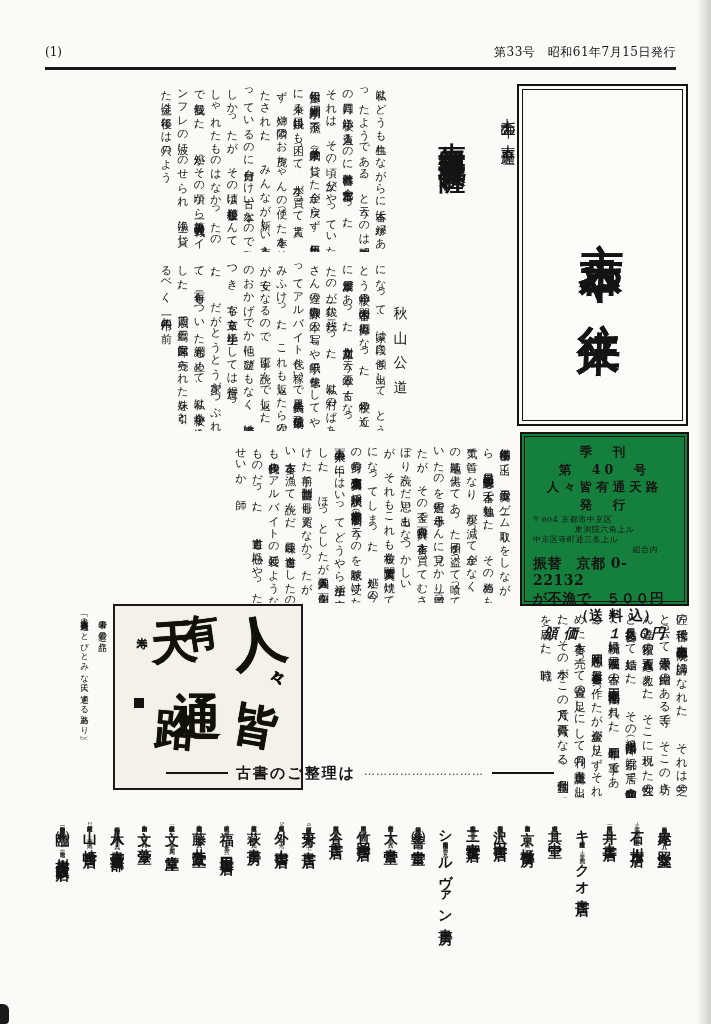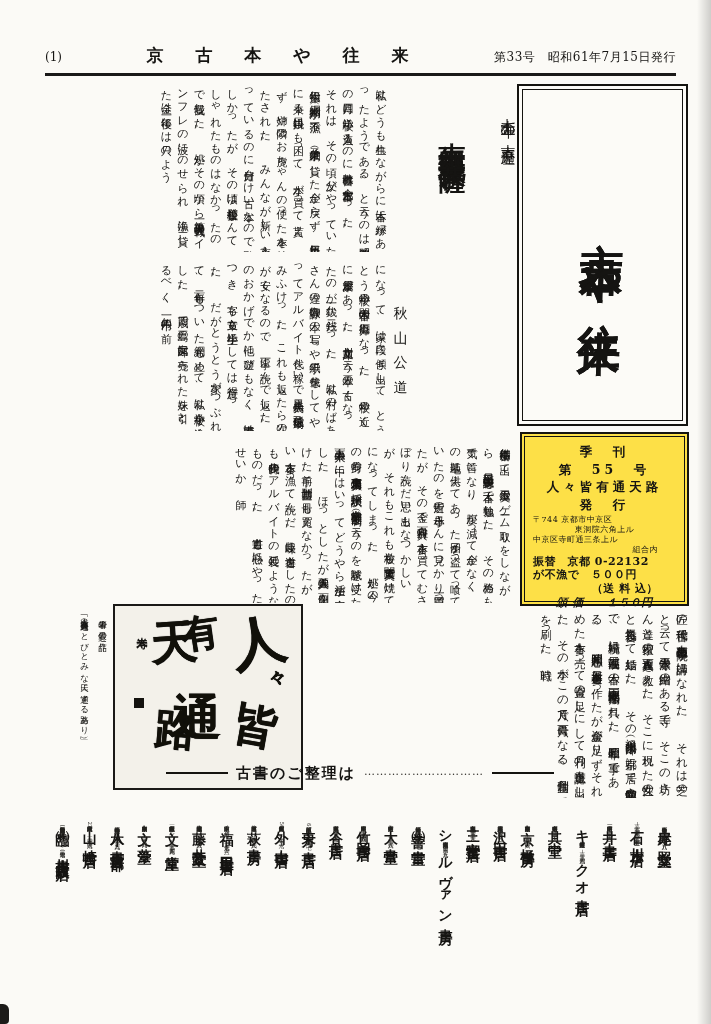--- a/index.html
+++ b/index.html
@@ -39,26 +39,26 @@
   .atitle{font-size:27px; font-weight:700; letter-spacing:3px; padding-top:36px; margin-left:24px;}
   .aauthor{font-size:14px; letter-spacing:10px; padding-top:210px;}
   
   .masthead{position:absolute; top:84px; left:517px; width:167px; height:338px; border:2px solid #14130f; background:#fcfbf7;}
   .masthead .inner{position:absolute; inset:3px; border:1.5px solid #14130f; display:flex; align-items:center; justify-content:center;}
   .masthead .callig{
     writing-mode:vertical-rl; font-size:43px; font-weight:700; letter-spacing:7px;
     transform:scaleY(1.04) skewX(-2deg); text-shadow:0 0 .6px #000;
   }
   
-  .pubbox{position:absolute; top:432px; left:520px; width:165px; height:170px; border:2px solid #14130f; background:#fde047;}
+  .pubbox{position:absolute; top:432px; left:520px; width:165px; height:170px; border:2px solid #14130f; background:#15803d;}
   .pubbox .inner{position:absolute; inset:2px; border:1px solid #14130f; padding:7px 8px 4px 8px; box-sizing:border-box;}
   .pb-line{line-height:1.25;}
   .pb-line.b{font-size:12.5px; font-weight:700; letter-spacing:4px; text-align:center; margin-bottom:2px;}
   .pb-line.s{font-size:8px; letter-spacing:.5px;}
-  .pb-line.m{font-size:11px; font-weight:700; letter-spacing:.5px;}
+  .pb-line.m{font-size:14px; font-weight:700; letter-spacing:.5px;}
   .l{text-align:left;} .r{text-align:center;} .c{text-align:center;font-style:italic;}
   .rr{text-align:right; padding-right:18px;}
   
   .artbox{position:absolute; top:604px; left:113px; width:186px; height:182px; border:2px solid #1a1917; background:#f3f1ea;}
   .brush{
     position:absolute; font-weight:900; color:#111009;
     font-family:"DejaVu Serif","Liberation Serif",serif;
     text-shadow:0 0 .8px #111, .4px .4px 0 #111;
   }
   .art-sign{position:absolute; left:18px; top:22px; writing-mode:vertical-rl; font-size:11px; font-weight:700; letter-spacing:2px;}
@@ -88,21 +88,20 @@
 </style>
 </head>
 <body>
 
 <div class="page">
 
   <div class="scan-blot"></div>
 
   <div class="hdr">
     <span class="pgno">(1)</span>
-    <span class="htitle">京 古 本 や 往 来</span>
     <span class="issue">第33号　昭和61年7月15日発行</span>
   </div>
 
   <div id="band1" class="vtext">私はどうも生れながらに古本に縁があったようである。と云うのは明治四十四年の四月に小学校に這入るのに教科書は全部古本だった。　それは、その頃、父がやっていた先祖伝来の網元（鰯網）が不漁で、子分衆（網子）に貸した金が戻らず、毎日集めに来る日掛銭にも困って、本が買って貰えず、姉や隣のお虎ちゃんの使った本を持たされた。　みんなが新しい本を持っているのに自分だけ古い本なので恥しかったが、その頃は登校拒否なんてしゃれたものはなかったので我慢した。　処がその頃から第一次世界大戦のインフレの波にのせられ、漁士に貸した金は一年後には只のよう</div>
   <div id="band2" class="vtext">になって、家は段々に傾き出して、とうとう小学校の間中古本の御厄介になった。　学校の近くに貸本屋があった。立川文庫と云う豆本の古くなったのが一銭か二銭だった。　私は村のばあさん達の御詠歌の本の写しや手紙の代筆をしてやってアルバイト代を稼いで里見八犬伝や猿飛佐助を読みふけった。これも返したら次の本が安くなるので、丁寧に読んで返した。貧乏のおかげでか他に遊びもなく、読書力はつき、字も文章も小学生にしては得意だった。　だがとうとう家がつぶれて、二百年もつゞいた網元も止めて、私は小学校を中途退学した。　四歳で三島の女郎屋に売られた妹を引とるべく、一年八十円の前</div>
   <div id="band3" class="vtext">借年期奉公に出て、玉突屋のゲーム取りをしながら、早稲田中学講義録を古本で勉強した。　その務めも心臓脚気で首になり、腹が減って金がなく、本所回向院の墓地に供えてあった団子を盗って喰っていたのを近所の小母さんに見つかり一円買ったが、その金で百科辞典の古本を買ってむさぼり読んだ思い出もなつかしいが、それもこれも学校も関東大震災で焼けて裸一貫になってしまった。　処が今の電々公社の前身の東京通信局工務員の採用試験が中学卒業程度（旧制）と云うのを試験を受けた所五百人中五十人の中にはいってどうやら生活が安定した。　ほっとしたが弟妹五人の面倒を引受けた手前、新刊書は一冊も買えなかったが、安い古本を漁って読んだ。趣味に書道をしたのも少年時代のアルバイトの延長のようなものだった。　書道も熱心にやったせいか、師</div>
   <div id="band4" class="vtext">匠の代稽古で東京仏教専習学院の講師になれた。　それは芝の青松寺と云って永平寺派の由緒のある寺で、そこの坊さん達と檀家の人達百人程を教えた。そこに現れた女性の一人と意気投合して結婚した。　その祖父（中川小十郎）は京都に居て立命館学園の創立者で、結婚祝に端渓硯二面と古本の中国淳化閣法帖一揃を呉れた。昭和五年の事である。　昭和八年同志と新日本書道会を作ったが資金が足りずそれ迄集めた古本を売って資金の足しにして月刊の書道誌を出した。その本がこの八月で六百号になる。創刊号は一千部を刷った。戦時</div>
 
   <div class="headline">
     <div class="kicker">七十五年の古本遍歴</div>
@@ -112,24 +111,24 @@
 
   <div class="masthead">
     <div class="inner">
       <div class="callig">京古本や往来</div>
     </div>
   </div>
 
   <div class="pubbox">
     <div class="inner">
         <div class="pb-line b">季　刊</div>
-        <div class="pb-line b">第　55　号</div>
+        <div class="pb-line b">第　40　号</div>
         <div class="pb-line b">人々皆有通天路</div>
         <div class="pb-line b">発　行</div>
-        <div class="pb-line s l">〒744 京都市中京区</div>
+        <div class="pb-line s l">〒604 京都市中京区</div>
         <div class="pb-line s r">東洞院六角上ル</div>
         <div class="pb-line s l">中京区寺町通三条上ル</div>
         <div class="pb-line s rr">組合内</div>
         <div class="pb-line m l">振替　京都 0-22132</div>
         <div class="pb-line m l">が不漁で　５００円</div>
         <div class="pb-line m rr">（送 料 込）</div>
         <div class="pb-line m c">頒 価　　１５０円</div>
       </div>
   </div>
 

